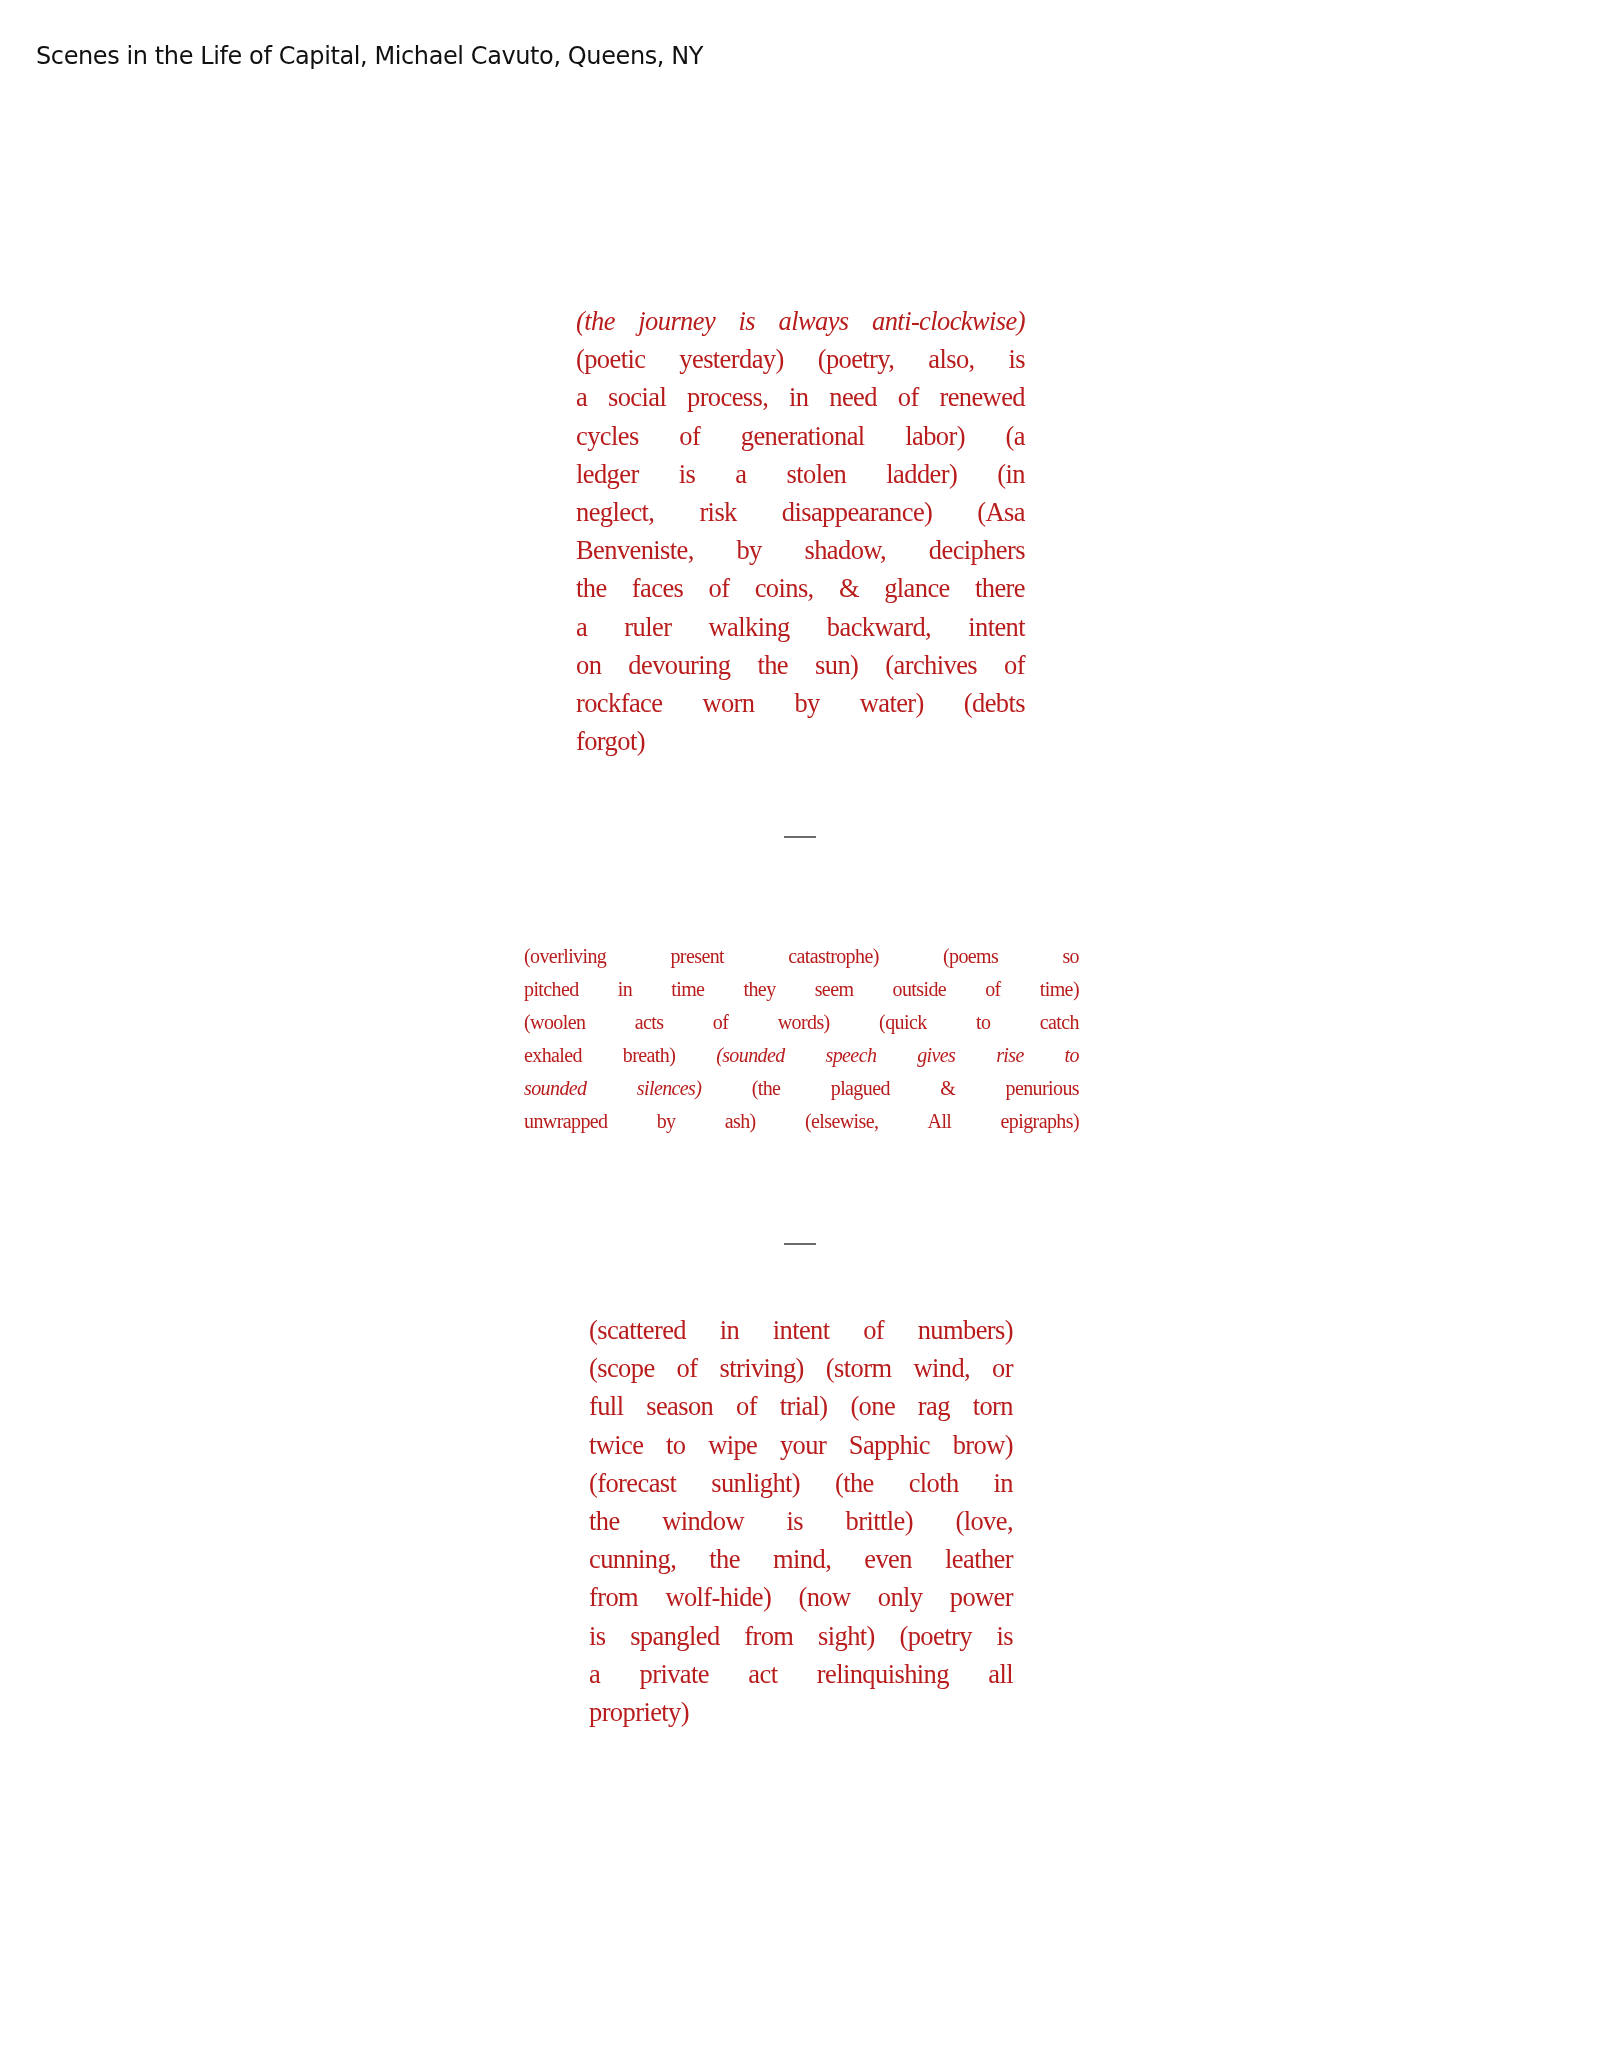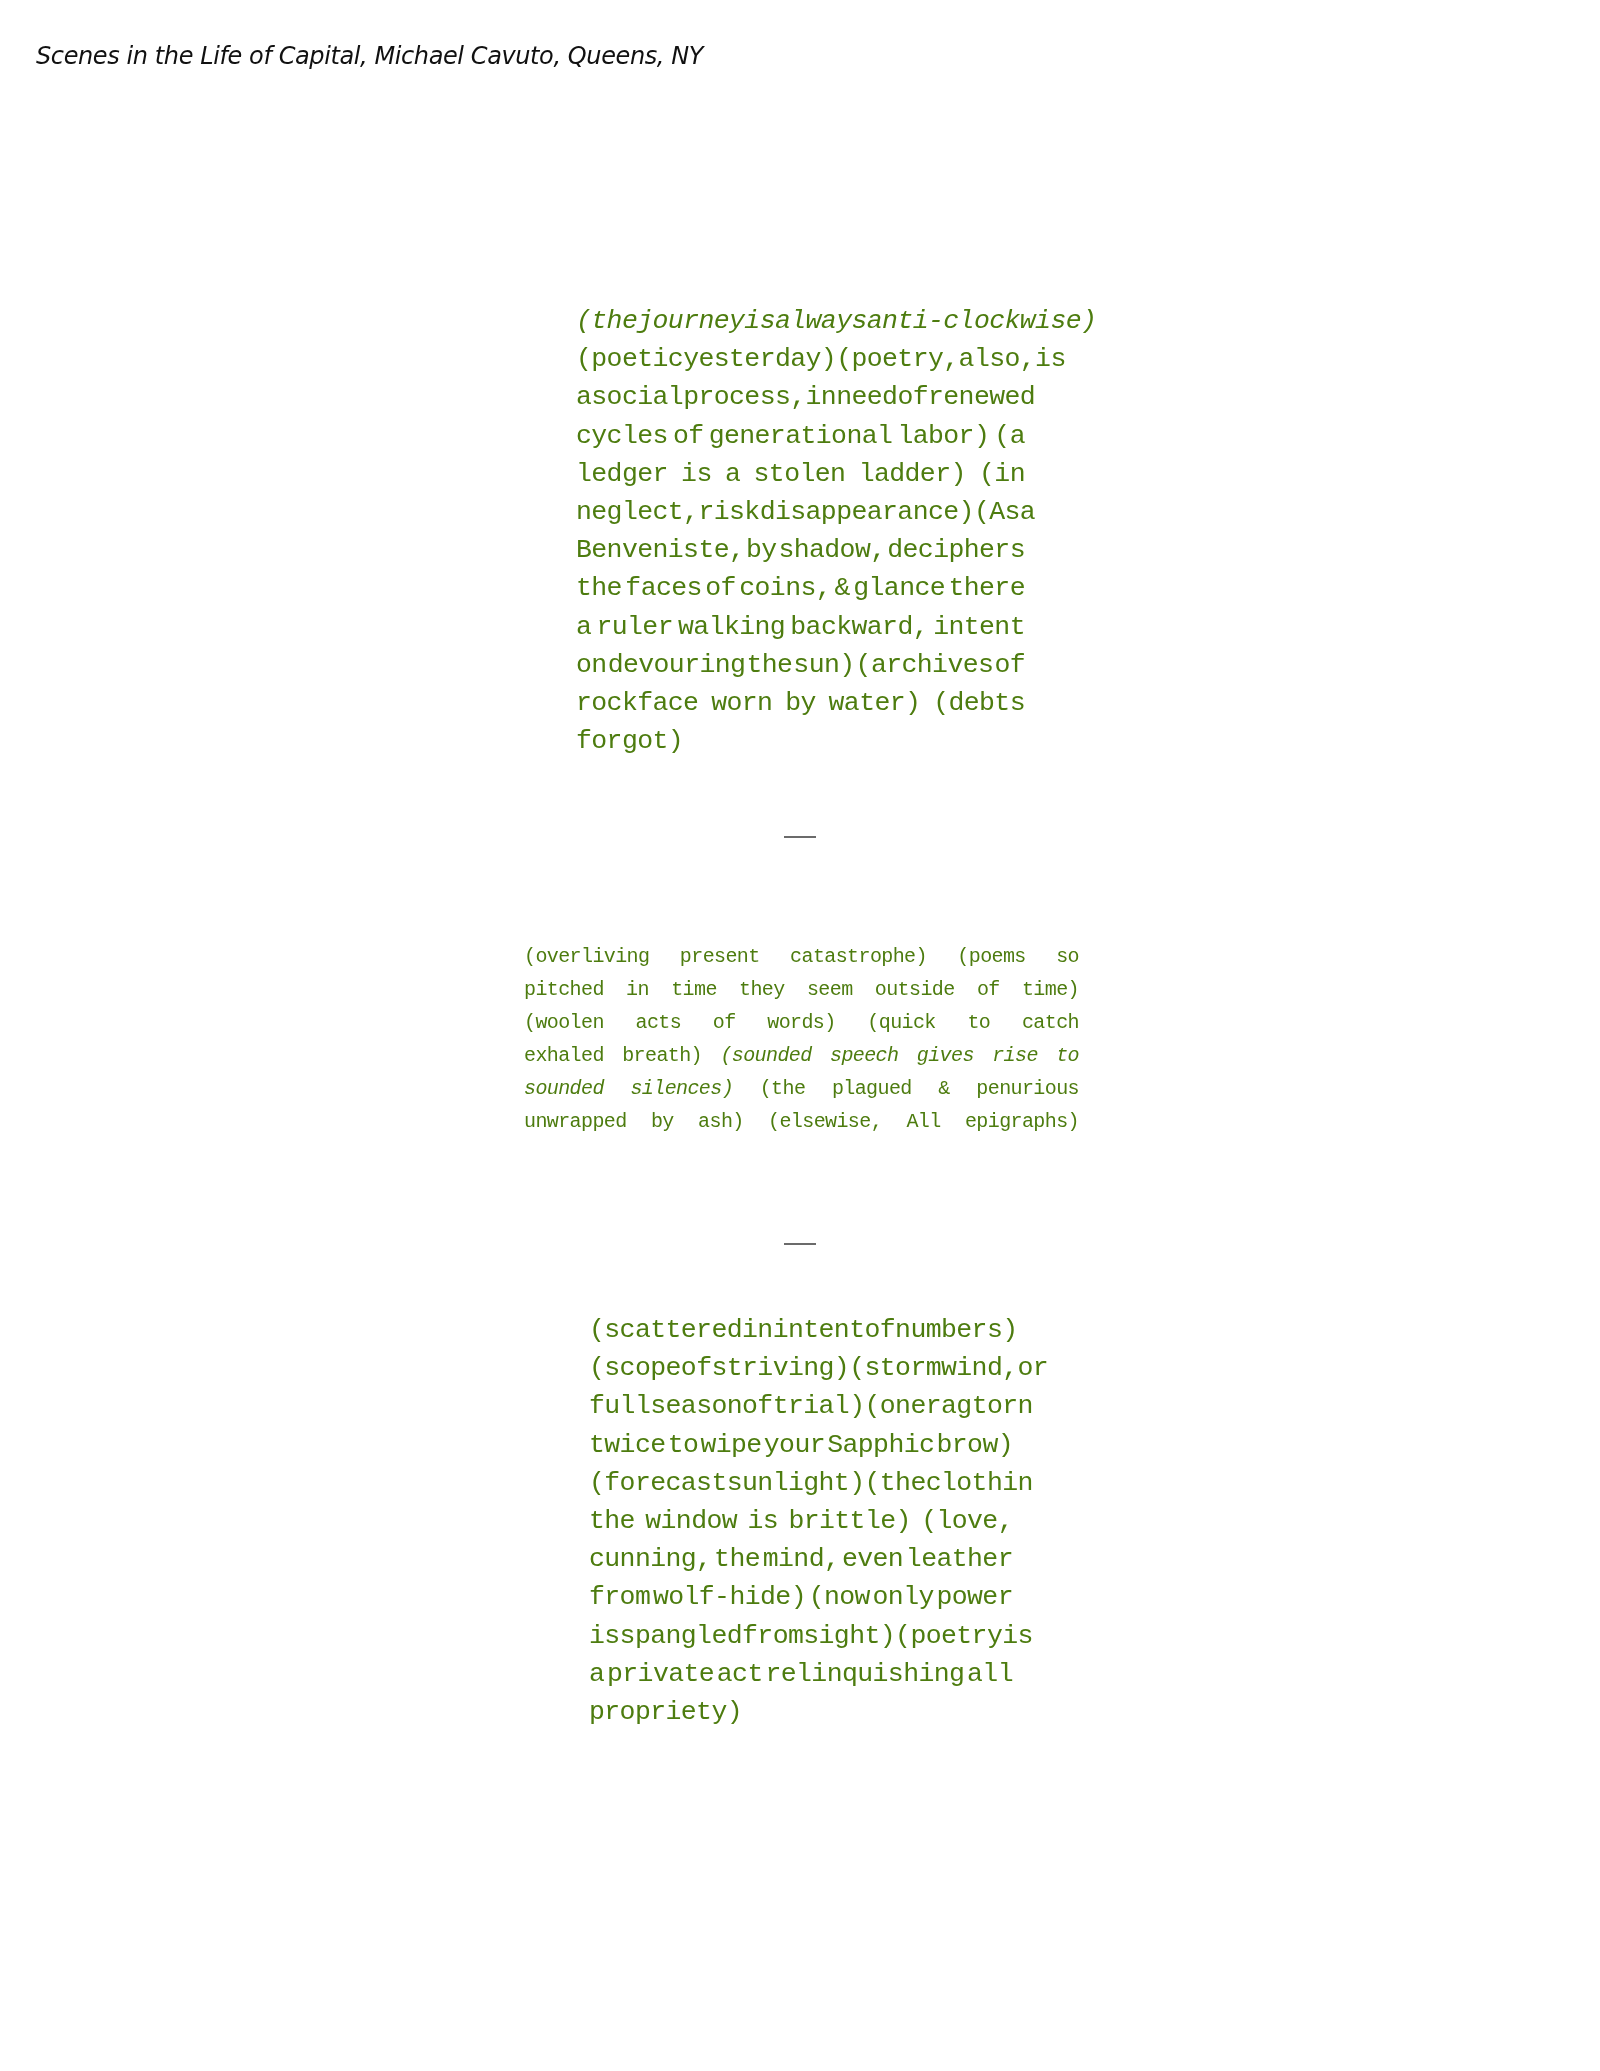--- a/index.html
+++ b/index.html
@@ -1,27 +1,27 @@
 <!DOCTYPE html>
 <html><head>
   <meta charset="utf-8">
   <style>
     html, body { margin: 0; padding: 0; background: #ffffff; }
     body { width: 1600px; height: 2071px; position: relative; overflow: hidden; color: #111111; }
     .header {
       position: absolute; left: 36px; top: 42px;
       font-family: "DejaVu Sans", sans-serif; font-size: 24px; letter-spacing: -0.4px;
-      color: #111; white-space: nowrap; font-style: italic;
+      color: #111; white-space: nowrap;
     }
     .stanza {
       position: absolute;
-      font-family: Liberation Mono, monospace;
+      font-family: Liberation Serif, serif;
       text-align: justify;
       text-align-last: left;
-      color: #4d7c0f;
+      color: #b91c1c;
       hyphens: none;
     }
     .s1 { left: 576px; top: 302px; width: 449px; font-size: 26.5px; line-height: 38.2px; letter-spacing: -0.6px; }
     .s2 { left: 524px; top: 940px; width: 555px; font-size: 20px; line-height: 33px; letter-spacing: -0.6px; }
     .s3 { left: 589px; top: 1311px; width: 424px; font-size: 26.5px; line-height: 38.2px; letter-spacing: -0.6px; }
     .it { font-style: italic; }
     .dash { position: absolute; height: 2px; background: #6b6b6b; width: 32px; }
     .d1 { left: 784px; top: 836px; }
     .d2 { left: 784px; top: 1243px; }
     .jline { display: flex; justify-content: space-between; white-space: nowrap; }

